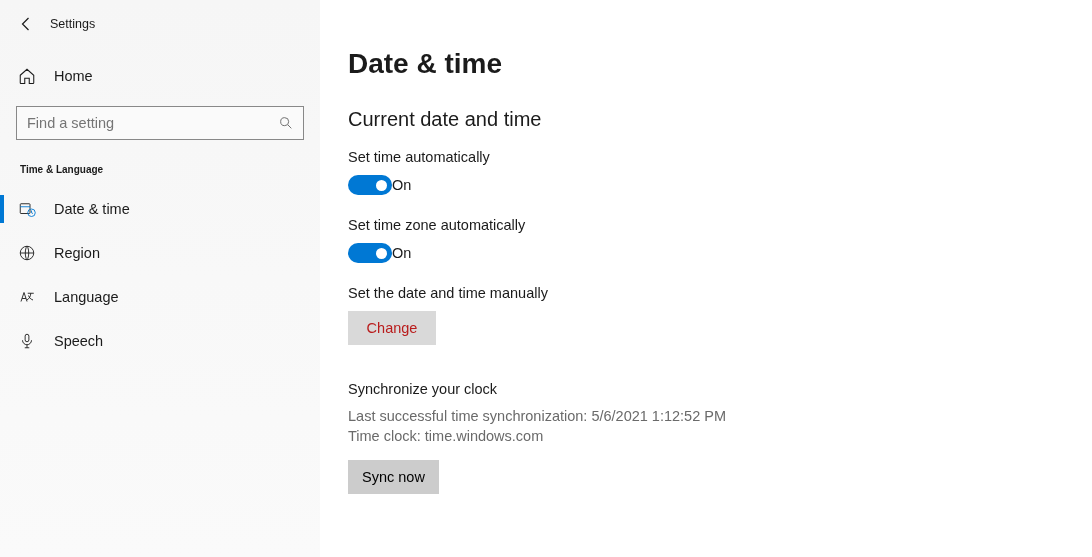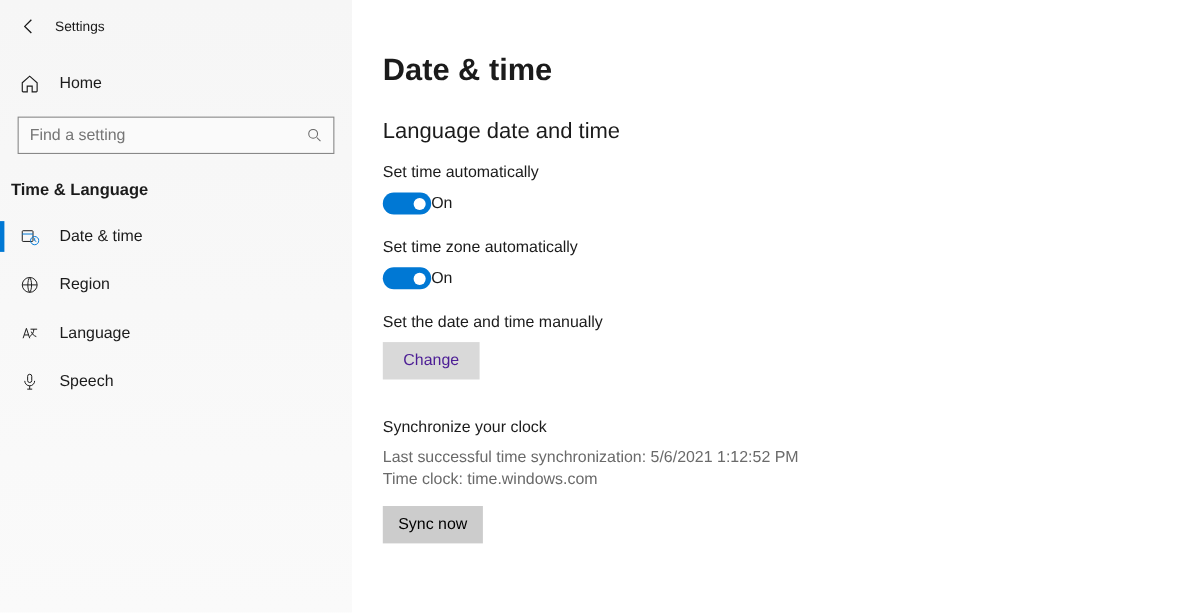--- a/index.html
+++ b/index.html
@@ -8,38 +8,38 @@
   .sidebar { width: 320px; height: 100%; background: linear-gradient(180deg, #f6f6f6 0%, #fafafa 100%); display: flex; flex-direction: column; }
   .topbar { display: flex; align-items: center; height: 48px; padding-left: 18px; gap: 14px; }
   .back-icon svg { width: 18px; height: 18px; }
   .top-title { font-size: 12.5px; color: #1b1b1b; }
   .home-row { display: flex; align-items: center; height: 40px; padding-left: 18px; gap: 18px; margin-top: 8px; cursor: default; }
   .home-label { font-size: 14.5px; color: #1b1b1b; }
   .search-wrap { margin: 10px 16px 0 16px; }
   .search { position: relative; }
   .search input { width: 100%; height: 34px; padding: 0 36px 0 10px; font-size: 14.5px; color: #666; background: #fafafa; border: 1px solid #888; outline: none; }
   .search .mag { position: absolute; right: 10px; top: 50%; transform: translateY(-50%); }
-  .section-title { font-size: 15px; font-weight: 600; color: #1b1b1b; margin: 24px 0 12px 10px; }
+  .section-title { font-size: 10px; font-weight: 600; color: #1b1b1b; margin: 24px 0 12px 20px; }
   .nav-item { position: relative; display: flex; align-items: center; height: 44px; padding-left: 18px; gap: 18px; cursor: default; }
   .nav-item .nav-label { font-size: 14.5px; color: #1b1b1b; }
   .nav-item .icon { width: 18px; display: flex; justify-content: center; }
   .nav-item.active::before { content: ""; position: absolute; left: 0; top: 8px; bottom: 8px; width: 4px; background: #0078d4; }
   .nav-item.active .icon svg path, .nav-item.active .icon svg circle { stroke: #0078d4; }
   
   .main { flex: 1; padding: 48px 0 0 28px; color: #1b1b1b; overflow: auto; }
   .page-title { font-size: 28px; font-weight: 600; margin-bottom: 28px; }
   .subhead { font-size: 20px; font-weight: 400; margin-bottom: 18px; }
   .current-dt { font-size: 14.5px; margin-bottom: 26px; }
   .setting-label { font-size: 14.5px; margin-bottom: 10px; }
   .toggle-row { display: flex; align-items: center; margin-bottom: 22px; }
   .toggle { width: 44px; height: 20px; border-radius: 10px; background: #0078d4; position: relative; cursor: pointer; }
   .toggle::after { content: ""; position: absolute; width: 11px; height: 11px; border-radius: 50%; background: #fff; top: 4.5px; right: 5px; }
   .toggle-state { font-size: 14.5px; }
   .btn { display: inline-flex; align-items: center; justify-content: center; min-width: 88px; height: 34px; padding: 0 14px; font-size: 14.5px; background: #ccc; border: none; cursor: pointer; }
-  .btn.disabled { color: #4c1d95; background: #d9d9d9; cursor: default; }
+  .btn.disabled { color: #b91c1c; background: #d9d9d9; cursor: default; }
   .block-gap-lg { margin-top: 36px; }
   .sync-title { font-size: 14.5px; margin-bottom: 10px; }
   .muted { font-size: 14.5px; color: #6a6a6a; line-height: 1.35; }
   .sync-btn-wrap { margin-top: 14px; }
   svg { display: block; }
 </style>
 </head>
 <body>
 
 <div class="sidebar">
@@ -114,21 +114,21 @@
         <path d="M6 11a6 6 0 0 0 12 0M12 17v4M9 21h6" fill="none" stroke="#1b1b1b" stroke-width="1.2"></path>
       </svg>
     </span>
     <span class="nav-label">Speech</span>
   </div>
 </div>
 
 <div class="main">
   <h1 class="page-title">Date &amp; time</h1>
 
-  <h2 class="subhead">Language date and time</h2>
+  <h2 class="subhead">Current date and time</h2>
 
   <div class="setting-label">Set time automatically</div>
   <div class="toggle-row">
     <div class="toggle"></div>
     <span class="toggle-state">On</span>
   </div>
 
   <div class="setting-label">Set time zone automatically</div>
   <div class="toggle-row">
     <div class="toggle"></div>

